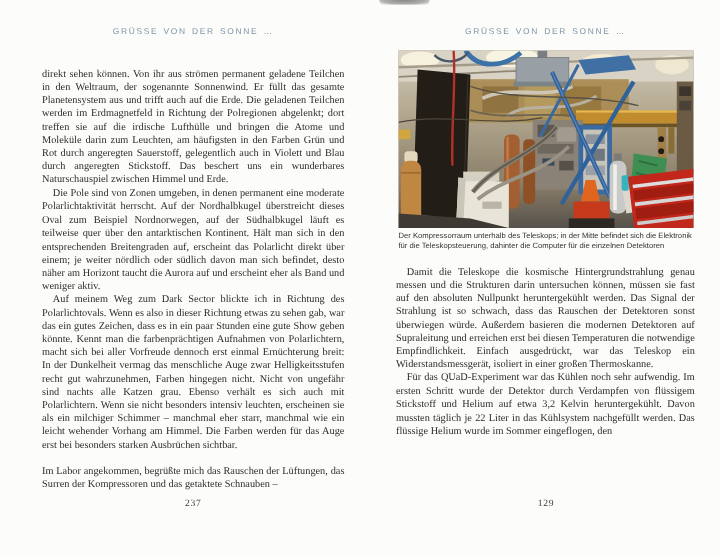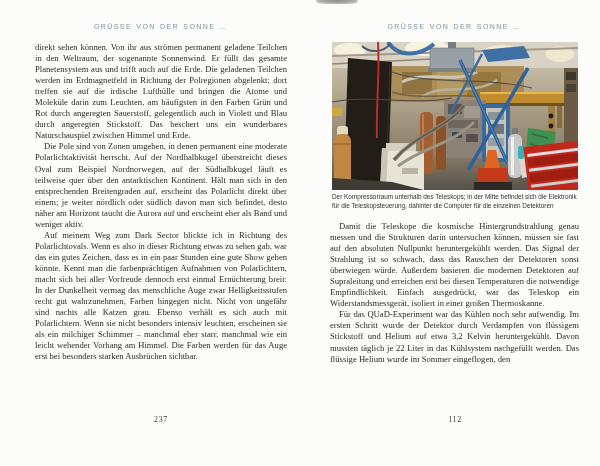--- a/index.html
+++ b/index.html
@@ -22,21 +22,21 @@
   .rh-left{left:35px;width:252px;}
   .rh-right{left:330px;width:249px;}
   .textblock{
     position:absolute;width:252px;
     font-size:8.6px;line-height:11.05px;color:#2e2c28;
     text-align:justify;
   }
   .tb-left{left:35px;top:42px;}
   .tb-right{left:330px;top:221px;width:249px;}
   .para{margin:0;text-indent:9px;}
-  .para.noindent{text-indent:0;}
+  .para.noindent{text-indent:0;margin-top:14px;}
   .para.sectiongap{margin-top:11px;}
   .photo{
     position:absolute;left:332px;top:42px;width:246px;height:148px;
     margin:0;overflow:hidden;background:#b3a88f;
   }
   .photo svg{display:block;width:246px;height:148px;}
   .caption{
     position:absolute;left:332px;top:193px;width:248px;
     font-family:"Liberation Sans",sans-serif;
     font-size:6.4px;line-height:8.6px;color:#35332e;text-align:left;
@@ -54,20 +54,21 @@
 <div>
 
   <div class="smudge"></div>
 
   <div class="running-head rh-left">GRÜSSE VON DER SONNE …</div>
 
   <div class="textblock tb-left">
     <p class="para noindent">direkt sehen können. Von ihr aus strömen permanent geladene Teilchen in den Weltraum, der sogenannte Sonnenwind. Er füllt das gesamte Planetensystem aus und trifft auch auf die Erde. Die geladenen Teilchen werden im Erdmagnetfeld in Richtung der Polregionen abgelenkt; dort treffen sie auf die irdische Lufthülle und bringen die Atome und Moleküle darin zum Leuchten, am häufigsten in den Farben Grün und Rot durch angeregten Sauerstoff, gelegentlich auch in Violett und Blau durch angeregten Stickstoff. Das beschert uns ein wunderbares Naturschauspiel zwischen Himmel und Erde.</p>
     <p class="para">Die Pole sind von Zonen umgeben, in denen permanent eine moderate Polarlichtaktivität herrscht. Auf der Nordhalbkugel überstreicht dieses Oval zum Beispiel Nordnorwegen, auf der Südhalbkugel läuft es teilweise quer über den antarktischen Kontinent. Hält man sich in den entsprechenden Breitengraden auf, erscheint das Polarlicht direkt über einem; je weiter nördlich oder südlich davon man sich befindet, desto näher am Horizont taucht die Aurora auf und erscheint eher als Band und weniger aktiv.</p>
     <p class="para">Auf meinem Weg zum Dark Sector blickte ich in Richtung des Polarlichtovals. Wenn es also in dieser Richtung etwas zu sehen gab, war das ein gutes Zeichen, dass es in ein paar Stunden eine gute Show geben könnte. Kennt man die farbenprächtigen Aufnahmen von Polarlichtern, macht sich bei aller Vorfreude dennoch erst einmal Ernüchterung breit: In der Dunkelheit vermag das menschliche Auge zwar Helligkeitsstufen recht gut wahrzunehmen, Farben hingegen nicht. Nicht von ungefähr sind nachts alle Katzen grau. Ebenso verhält es sich auch mit Polarlichtern. Wenn sie nicht besonders intensiv leuchten, erscheinen sie als ein milchiger Schimmer – manchmal eher starr, manchmal wie ein leicht wehender Vorhang am Himmel. Die Farben werden für das Auge erst bei besonders starken Ausbrüchen sichtbar.</p>
+    <p class="para noindent sectiongap">Im Labor angekommen, begrüßte mich das Rauschen der Lüftungen, das Surren der Kompressoren und das getaktete Schnauben –</p>
   </div>
 
   <div class="page-number pn-left">237</div>
 
   <div class="running-head rh-right">GRÜSSE VON DER SONNE …</div>
 
   <figure class="photo">
     <svg viewBox="0 0 246 148" preserveAspectRatio="none">
       <defs>
         <linearGradient id="roomBg" x1="0" y1="0" x2="0" y2="1">
@@ -188,15 +189,15 @@
     </svg>
   </figure>
 
   <div class="caption">Der Kompressorraum unterhalb des Teleskops; in der Mitte befindet sich die Elektronik für die Teleskopsteuerung, dahinter die Computer für die einzelnen Detektoren</div>
 
   <div class="textblock tb-right">
     <p class="para">Damit die Teleskope die kosmische Hintergrundstrahlung genau messen und die Strukturen darin untersuchen können, müssen sie fast auf den absoluten Nullpunkt heruntergekühlt werden. Das Signal der Strahlung ist so schwach, dass das Rauschen der Detektoren sonst überwiegen würde. Außerdem basieren die modernen Detektoren auf Supraleitung und erreichen erst bei diesen Temperaturen die notwendige Empfindlichkeit. Einfach ausgedrückt, war das Teleskop ein Widerstandsmessgerät, isoliert in einer großen Thermoskanne.</p>
     <p class="para">Für das QUaD-Experiment war das Kühlen noch sehr aufwendig. Im ersten Schritt wurde der Detektor durch Verdampfen von flüssigem Stickstoff und Helium auf etwa 3,2 Kelvin heruntergekühlt. Davon mussten täglich je 22 Liter in das Kühlsystem nachgefüllt werden. Das flüssige Helium wurde im Sommer eingeflogen, den</p>
   </div>
 
-  <div class="page-number pn-right">112</div>
+  <div class="page-number pn-right">129</div>
 
 </div>
 
 </body></html>

